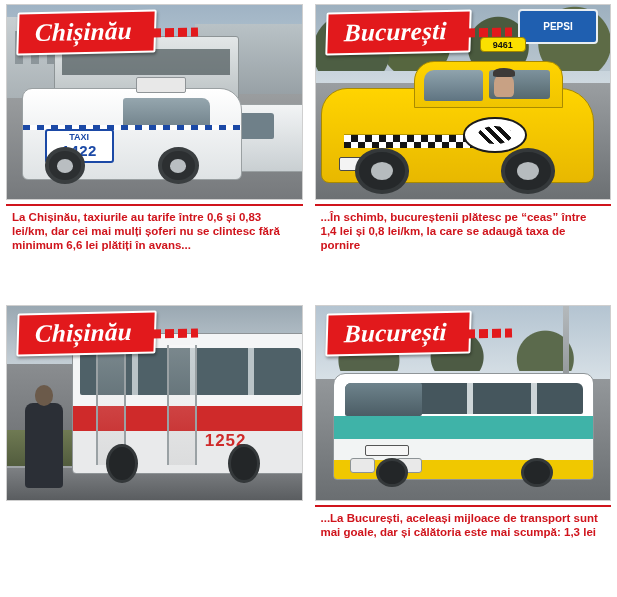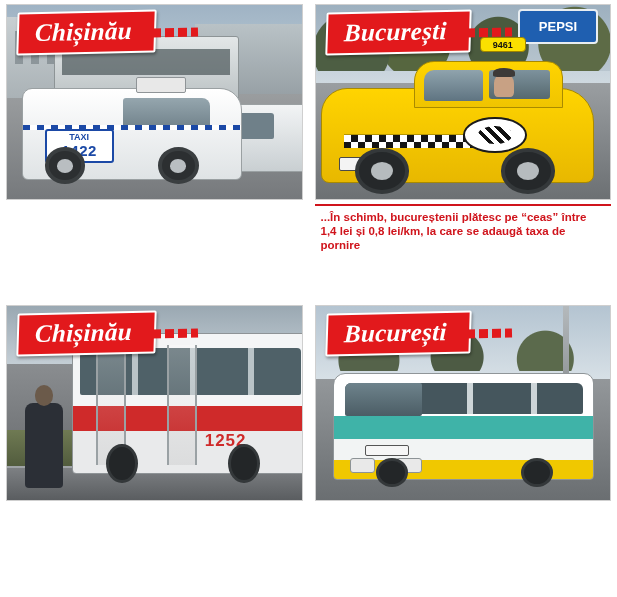--- a/index.html
+++ b/index.html
@@ -139,21 +139,21 @@
     background:
       radial-gradient(circle at 12% 70%, #4d5e43 0 38px, transparent 39px),
       radial-gradient(circle at 34% 60%, #56663f 0 34px, transparent 35px),
       radial-gradient(circle at 62% 64%, #4a5a3e 0 30px, transparent 31px),
       radial-gradient(circle at 88% 58%, #5d6b46 0 36px, transparent 37px),
       linear-gradient(#9db0bf, #b9c6cf);
   }
   .p2 .billboard {
     position: absolute; right: 4%; top: 2%; width: 26%; height: 16%;
     background: #1f5fb0; border: 2px solid #e9eef2; border-radius: 4px;
-    color: #fff; font-weight: bold; font-size: 13px;
+    color: #fff; font-weight: bold; font-size: 10px;
     display: flex; align-items: center; justify-content: center;
   }
   .p2 .taxicar {
     position: absolute; left: 2%; bottom: 8%; width: 92%; height: 48%;
     background: linear-gradient(#ffd400, #e8b800);
     border: 1px solid #a98a00;
     border-radius: 26px 34px 8px 8px;
   }
   .p2 .cabin {
     position: absolute; left: 34%; top: -30%; width: 54%; height: 48%;
@@ -384,20 +384,21 @@
           <div class="stripe"></div>
           <div class="decal">
             <span>TAXI</span>
             <span class="big">1422</span>
           </div>
           <div class="wheel w1"></div>
           <div class="wheel w2"></div>
         </div>
       </div>
     </div>
+    <div class="caption">La Chișinău, taxiurile au tarife între 0,6 și 0,83 lei/km, dar cei mai mulți șoferi nu se clintesc fără minimum 6,6 lei plătiți în avans...</div>
   </div>
 
   <div class="panel tr">
     <div class="photo p2">
       <div class="ribbon">
         <div class="flag">București</div>
         <div class="tail"></div>
       </div>
       <div class="photo-inner">
         <div class="sky"></div>
@@ -461,15 +462,16 @@
           <div class="bus-win"></div>
           <div class="bus-wsh"></div>
           <div class="bus-plate"></div>
           <div class="bus-light l1"></div>
           <div class="bus-light l2"></div>
           <div class="wheel w1"></div>
           <div class="wheel w2"></div>
         </div>
       </div>
     </div>
+    <div class="caption">...La București, aceleași mijloace de transport sunt mai goale, dar și călătoria este mai scumpă: 1,3 lei</div>
   </div>
 
 </div>
 
 </body></html>

